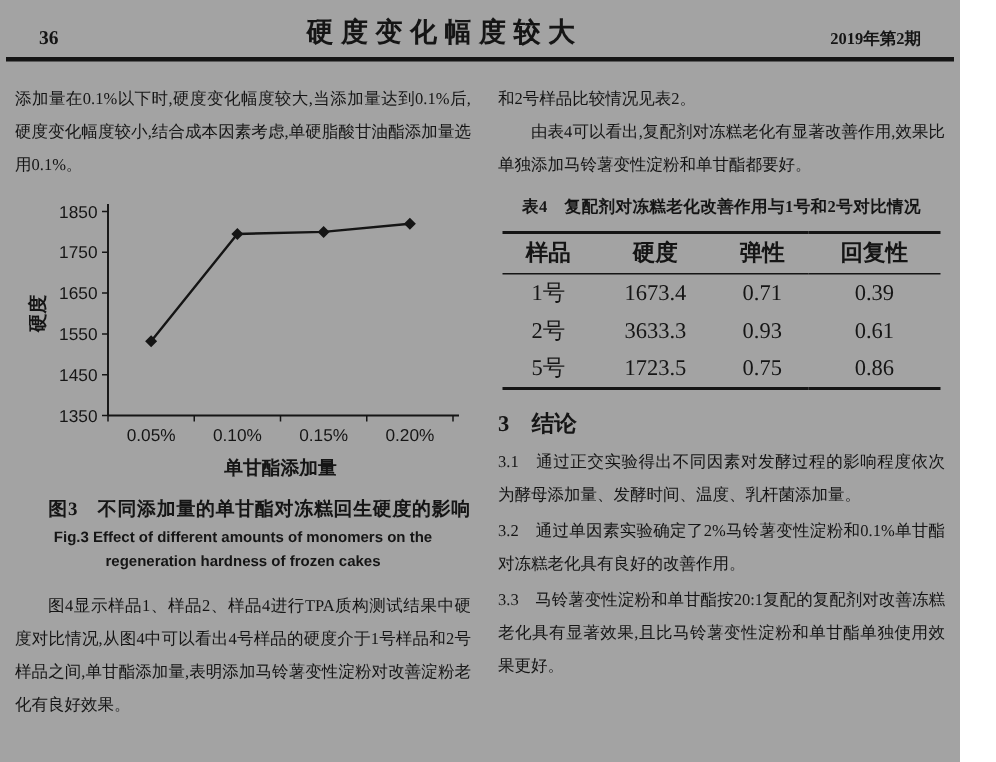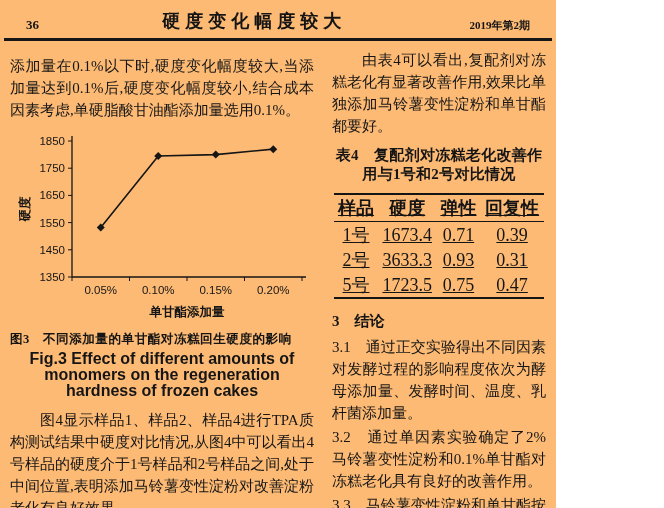--- a/index.html
+++ b/index.html
@@ -1,49 +1,49 @@
 <!DOCTYPE html>
 <html><head>
 <meta charset="utf-8">
 <style>
   html,body{margin:0;padding:0;background:#fff;}
   .page{
-    width:556px;height:508px;background:#fdba74;color:#151515;
+    width:640px;height:508px;background:#a3a3a3;color:#151515;
     font-family:"Liberation Serif", serif;
     position:relative;overflow:hidden;box-sizing:border-box;
   }
   
   .hdr{display:flex;align-items:flex-end;justify-content:space-between;
        padding:9px 26px 3px 26px;}
   .hdr .pageno{font-size:13px;font-weight:bold;}
   .hdr .jtitle{font-size:18px;font-weight:bold;letter-spacing:5px;
        font-family:"Liberation Serif", serif;}
   .hdr .issue{font-size:11px;font-weight:bold;}
   .hdr-rule{height:3px;background:#151515;margin:2px 4px 0 4px;}
   
   .columns{display:flex;gap:18px;padding:8px 10px 0 10px;}
   .col{width:312px;box-sizing:border-box;}
-  .body-text{font-size:15px;line-height:22px;margin:0;text-align:justify;}
+  .body-text{font-size:11px;line-height:22px;margin:0;text-align:justify;}
   .indent{text-indent:2em;}
   .mt6{margin-top:6px;}
   
   figure{margin:6px 0 4px 0;}
   .chart-wrap{width:302px;height:198px;margin-left:2px;}
-  .cap-zh{font-weight:bold;font-size:12.6px;text-align:left;margin-top:6px;
+  .cap-zh{font-weight:bold;font-size:12.6px;text-align:right;margin-top:6px;
           letter-spacing:0.5px;}
   .cap-en{font-family:"Liberation Sans", sans-serif;font-weight:bold;
-          font-size:16px;line-height:16px;text-align:center;margin:3px 14px 0 14px;}
+          font-size:10px;line-height:16px;text-align:center;margin:3px 14px 0 14px;}
   
   .table-block{margin-top:9px;}
-  .tab-title-zh{font-weight:bold;font-size:15px;text-align:center;letter-spacing:0.3px;}
+  .tab-title-zh{font-weight:bold;font-size:11px;text-align:center;letter-spacing:0.3px;}
   .tab-title-en{font-family:"Liberation Sans", sans-serif;font-weight:bold;
           font-size:11.2px;line-height:16px;text-align:center;margin:3px 10px 0 10px;}
   table.data-table{width:98%;margin:9px auto 0 auto;border-collapse:collapse;
           border-top:2px solid #151515;border-bottom:2px solid #151515;
-          font-size:18px;text-decoration:underline;}
+          font-size:15px;}
   table.data-table th{border-bottom:1.3px solid #151515;font-weight:bold;
           padding:3px 2px;text-align:center;line-height:20px;}
   table.data-table td{padding:2.5px 2px;text-align:center;line-height:20px;}
   
   .sec-heading{font-size:15px;font-weight:bold;margin:13px 0 5px 0;}
   .concl-item{margin-top:2px;}
   text{font-family:"Liberation Sans", sans-serif;}
 </style>
 </head>
 <body>
@@ -94,24 +94,25 @@
               <path d="M 146.25 24.959999999999994 L 150.25 28.959999999999994 L 146.25 32.959999999999994 L 142.25 28.959999999999994 Z" fill="#151515"></path>
               <path d="M 203.75 23.599999999999994 L 207.75 27.599999999999994 L 203.75 31.599999999999994 L 199.75 27.599999999999994 Z" fill="#151515"></path>
               <path d="M 261.25 18.16000000000001 L 265.25 22.16000000000001 L 261.25 26.16000000000001 L 257.25 22.16000000000001 Z" fill="#151515"></path>
             </svg></div>
         <figcaption>
           <div class="cap-zh">图3　不同添加量的单甘酯对冻糕回生硬度的影响</div>
           <div class="cap-en">Fig.3  Effect of different amounts of monomers on the regeneration hardness of frozen cakes</div>
         </figcaption>
       </figure>
 
-      <p class="body-text indent" style="margin-top:10px">图4显示样品1、样品2、样品4进行TPA质构测试结果中硬度对比情况,从图4中可以看出4号样品的硬度介于1号样品和2号样品之间,处于中间位置,表明添加马铃薯变性淀粉对改善淀粉老化有良好效果。</p>
+      <p class="body-text indent" style="margin-top:10px">图4显示样品1、样品2、样品4进行TPA质构测试结果中硬度对比情况,从图4中可以看出4号样品的硬度介于1号样品和2号样品之间,单甘酯添加量,表明添加马铃薯变性淀粉对改善淀粉老化有良好效果。</p>
     </section>
 
     <section class="col">
+      <p class="body-text mt6">和2号样品比较情况见表2。</p>
       <p class="body-text indent">由表4可以看出,复配剂对冻糕老化有显著改善作用,效果比单独添加马铃薯变性淀粉和单甘酯都要好。</p>
 
       <div class="table-block">
         <div class="tab-title-zh">表4　复配剂对冻糕老化改善作用与1号和2号对比情况</div>
         <table class="data-table">
           <thead>
             <tr id="t4-head-row">
                 <th>样品</th>
                 <th>硬度</th>
                 <th>弹性</th>
@@ -122,27 +123,27 @@
               <tr>
                 <td>1号</td>
                 <td>1673.4</td>
                 <td>0.71</td>
                 <td>0.39</td>
               </tr>
               <tr>
                 <td>2号</td>
                 <td>3633.3</td>
                 <td>0.93</td>
-                <td>0.31</td>
+                <td>0.61</td>
               </tr>
               <tr>
                 <td>5号</td>
                 <td>1723.5</td>
                 <td>0.75</td>
-                <td>0.47</td>
+                <td>0.86</td>
               </tr>
             </tbody>
         </table>
       </div>
 
       <h3 class="sec-heading">3　结论</h3>
       <p class="body-text concl-item">3.1　通过正交实验得出不同因素对发酵过程的影响程度依次为酵母添加量、发酵时间、温度、乳杆菌添加量。</p>
       <p class="body-text concl-item">3.2　通过单因素实验确定了2%马铃薯变性淀粉和0.1%单甘酯对冻糕老化具有良好的改善作用。</p>
       <p class="body-text concl-item">3.3　马铃薯变性淀粉和单甘酯按20:1复配的复配剂对改善冻糕老化具有显著效果,且比马铃薯变性淀粉和单甘酯单独使用效果更好。</p>
     </section>

